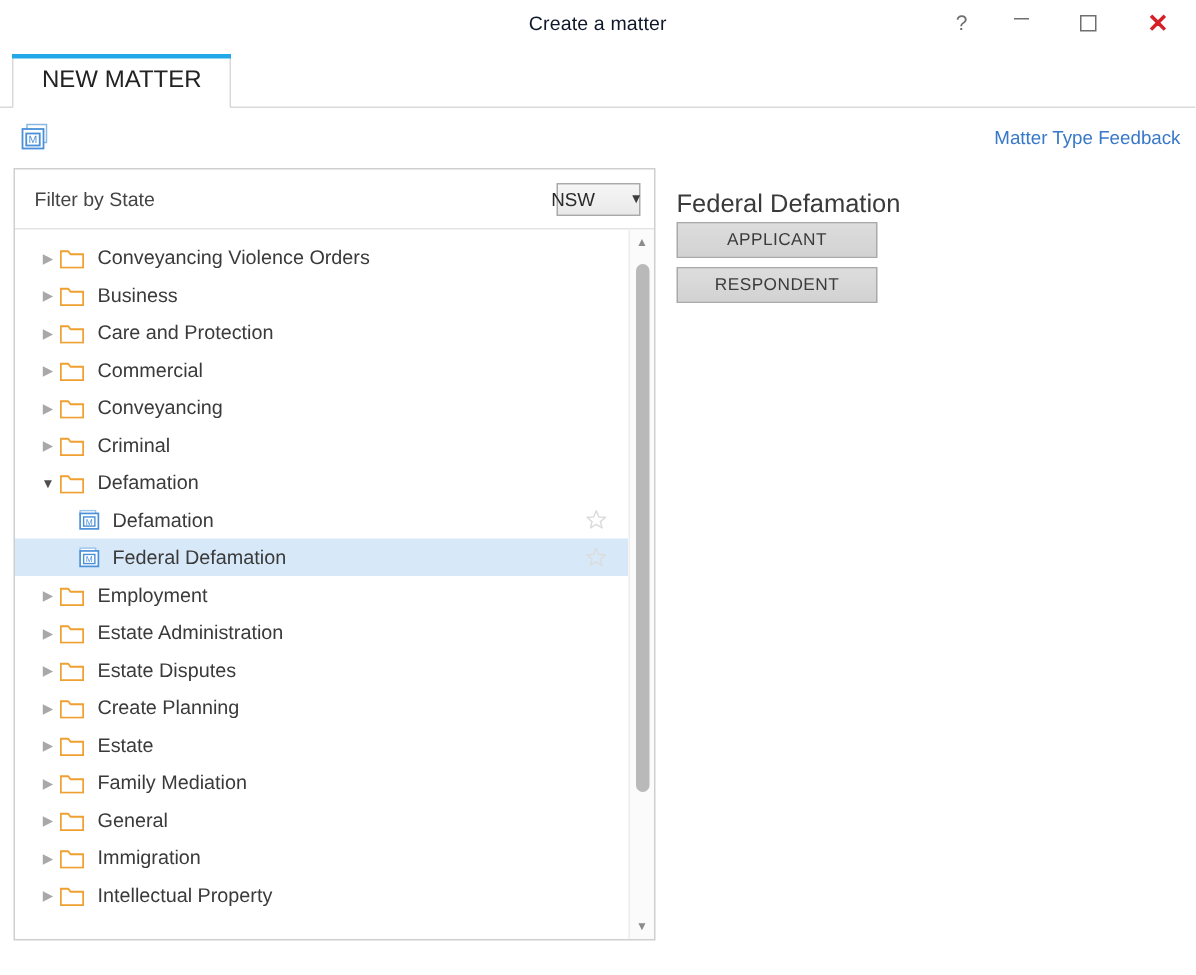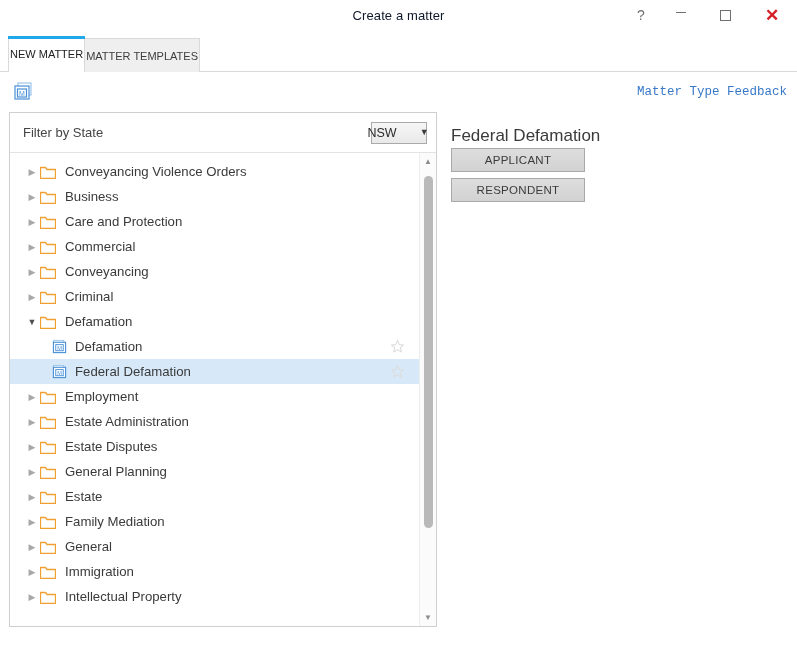--- a/index.html
+++ b/index.html
@@ -58,23 +58,23 @@
   .tabstrip:after {
     content: "";
     position: absolute;
     left: 0; right: 0; bottom: 0;
     height: 1px;
     background: #d9d9d9;
   }
   .tab {
     position: relative;
     height: 34px;
-    padding: 0 1px;
+    padding: 0 19px;
     display: flex; align-items: center;
-    font-size: 11px;
+    font-size: 16px;
     color: #3b3d3f;
     border: 1px solid #d9d9d9;
     border-bottom: none;
     background: #efefef;
     margin-right: -1px;
     z-index: 1;
     cursor: default;
   }
   .tab.active {
     background: #ffffff;
@@ -108,21 +108,20 @@
   .matter-icon { width: 22px; height: 22px; flex: none; margin-right: 9px; }
   .question-text {
     font-size: 15px;
     color: #3c3c3c;
   }
   .feedback-link {
     margin-left: auto;
     font-size: 12.5px;
     color: #3878c8;
     cursor: pointer;
-    font-family: Liberation Mono, monospace;
   }
 
   
   .body {
     display: flex;
     padding: 0 9px 12px 9px;
     height: 527px;
   }
 
   
@@ -270,23 +269,20 @@
       <span class="sq"></span>
     </div>
     <div class="win-btn close">✕</div>
   </div>
 </div>
 
 <div class="tabstrip">
   <div class="tab active">
     <span>NEW MATTER</span>
   </div>
-  <div class="tab">
-    <span>MATTER TEMPLATES</span>
-  </div>
 </div>
 
 <div class="question-row">
   <svg class="matter-icon" viewBox="0 0 22 22">
     <rect x="5" y="2" width="13" height="12" fill="#ffffff" stroke="#89b8e3" stroke-width="1"></rect>
     <rect x="2" y="5" width="14" height="13" fill="#ffffff" stroke="#4a90d9" stroke-width="1.2"></rect>
     <rect x="4.5" y="8" width="9" height="8" fill="#ffffff" stroke="#4a90d9" stroke-width="1.2"></rect>
     <text x="9" y="14.5" font-size="7" fill="#4a90d9" text-anchor="middle" font-family="Liberation Sans, sans-serif">M</text>
   </svg>
   <span class="feedback-link">Matter Type Feedback</span>
@@ -398,21 +394,21 @@
             <svg class="folder-icon" viewBox="0 0 16 14">
               <path d="M0.5 2.5 L0.5 13.5 L15.5 13.5 L15.5 4.5 L7 4.5 L5.5 2.5 Z" fill="#ffffff" stroke="#f0a030" stroke-width="1.3" stroke-linejoin="round"></path>
             </svg>
             <span class="node-label">Estate Disputes</span>
           </div>
           <div class="node">
             <span class="twisty">▶</span>
             <svg class="folder-icon" viewBox="0 0 16 14">
               <path d="M0.5 2.5 L0.5 13.5 L15.5 13.5 L15.5 4.5 L7 4.5 L5.5 2.5 Z" fill="#ffffff" stroke="#f0a030" stroke-width="1.3" stroke-linejoin="round"></path>
             </svg>
-            <span class="node-label">General Planning</span>
+            <span class="node-label">Create Planning</span>
           </div>
           <div class="node">
             <span class="twisty">▶</span>
             <svg class="folder-icon" viewBox="0 0 16 14">
               <path d="M0.5 2.5 L0.5 13.5 L15.5 13.5 L15.5 4.5 L7 4.5 L5.5 2.5 Z" fill="#ffffff" stroke="#f0a030" stroke-width="1.3" stroke-linejoin="round"></path>
             </svg>
             <span class="node-label">Estate</span>
           </div>
           <div class="node">
             <span class="twisty">▶</span>

